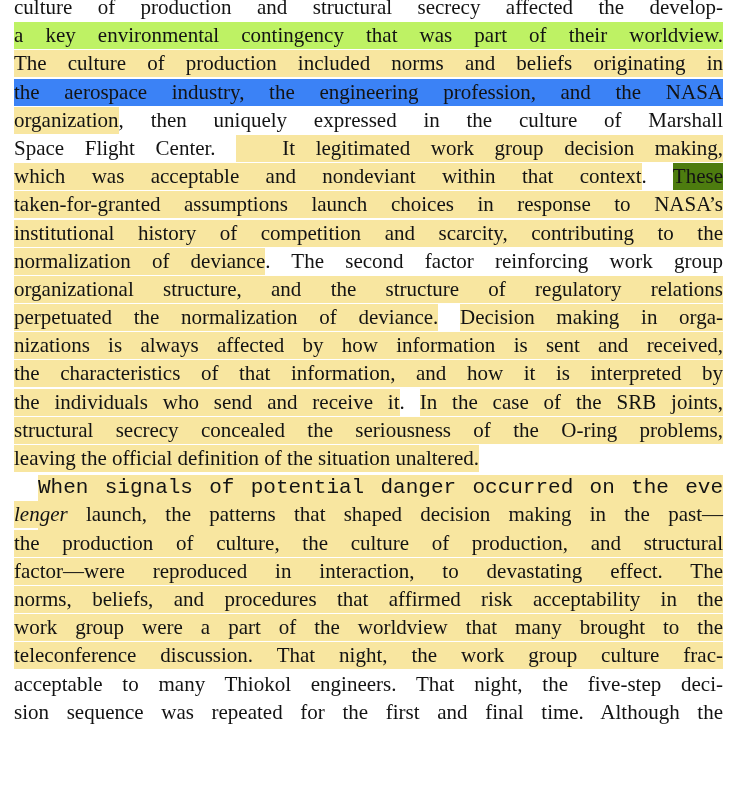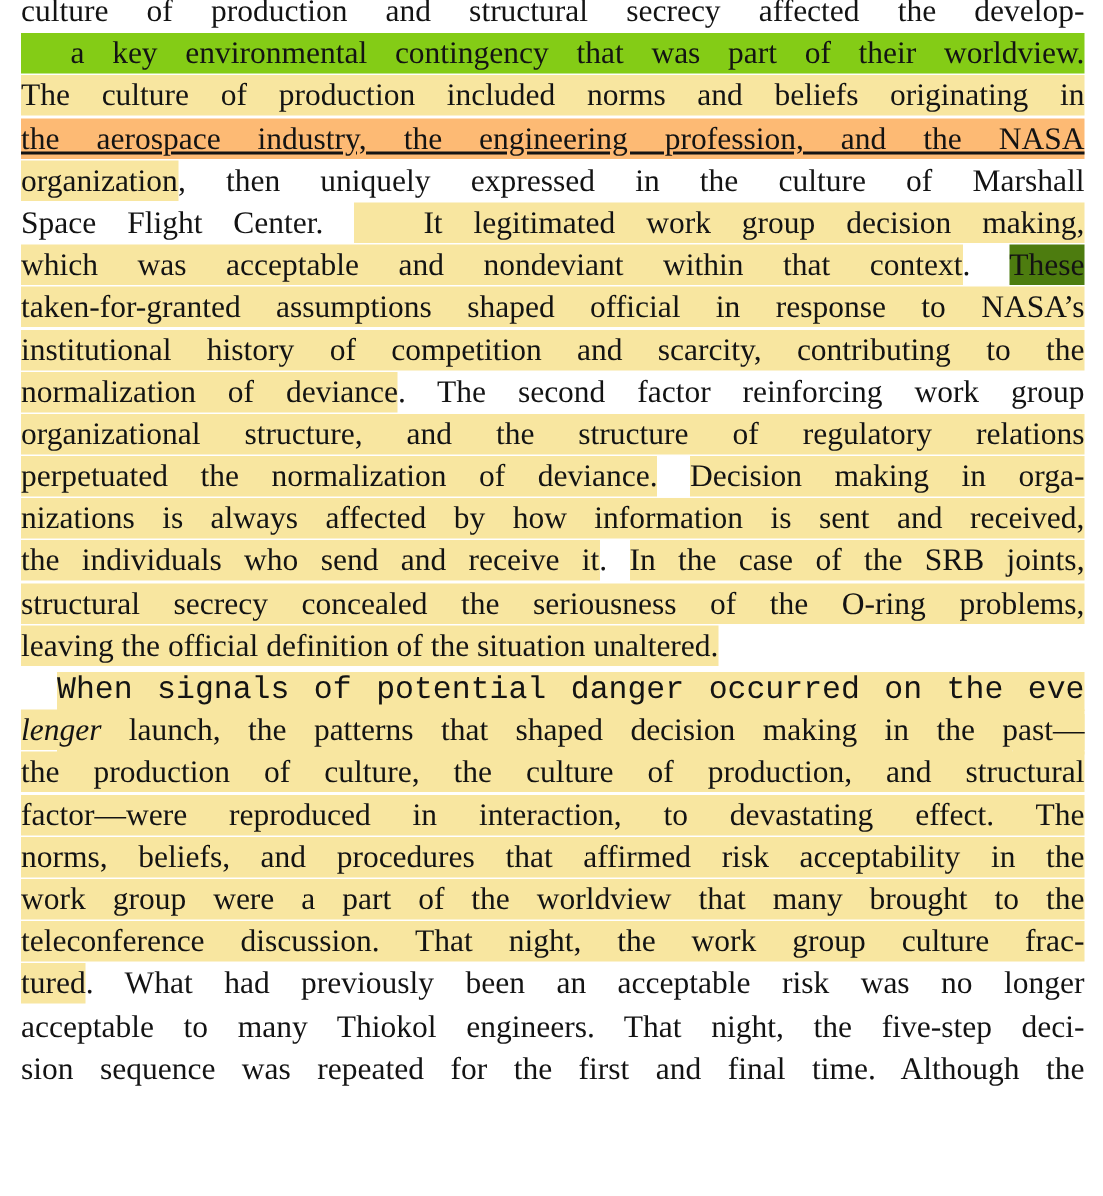--- a/index.html
+++ b/index.html
@@ -48,39 +48,39 @@
   .it {
     font-style: italic;
   }
 </style>
 </head>
 <body>
 
 <div class="page">
   <div class="text-block" style="color: rgb(19, 19, 19);">
       <div class="line"><span class="plain">culture of production and structural secrecy affected the develop-</span></div>
-      <div class="line"><span class="hl" style="background-color: #84cc16; padding-left: 33px;">a key environmental contingency that was part of their worldview.</span></div>
+      <div class="line"><span class="hl" style="background-color: #bef264;">a key environmental contingency that was part of their worldview.</span></div>
       <div class="line"><span class="hl" style="background-color: rgb(248, 230, 160);">The culture of production included norms and beliefs originating in</span></div>
-      <div class="line"><span class="hl" style="background-color: #fdba74; text-decoration: underline;">the aerospace industry, the engineering profession, and the NASA</span></div>
+      <div class="line"><span class="hl" style="background-color: #3b82f6;">the aerospace industry, the engineering profession, and the NASA</span></div>
       <div class="line"><span class="hl" style="background-color: rgb(248, 230, 160);">organization</span><span class="plain">, then uniquely expressed in the culture of Marshall</span></div>
       <div class="line"><span class="plain">Space Flight Center. </span><span class="hl" style="background-color: rgb(248, 230, 160); padding-left: 46px;">It legitimated work group decision making,</span></div>
       <div class="line"><span class="hl" style="background-color: rgb(248, 230, 160);">which was acceptable and nondeviant within that context</span><span class="plain">. </span><span class="hl" style="background-color: #4d7c0f;">These</span></div>
-      <div class="line"><span class="hl" style="background-color: rgb(248, 230, 160);">taken-for-granted assumptions shaped official in response to NASA’s</span></div>
+      <div class="line"><span class="hl" style="background-color: rgb(248, 230, 160);">taken-for-granted assumptions launch choices in response to NASA’s</span></div>
       <div class="line"><span class="hl" style="background-color: rgb(248, 230, 160);">institutional history of competition and scarcity, contributing to the</span></div>
       <div class="line"><span class="hl" style="background-color: rgb(248, 230, 160);">normalization of deviance</span><span class="plain">. The second factor reinforcing work group</span></div>
       <div class="line"><span class="hl" style="background-color: rgb(248, 230, 160);">organizational structure, and the structure of regulatory relations</span></div>
       <div class="line"><span class="hl" style="background-color: rgb(248, 230, 160);">perpetuated the normalization of deviance.</span><span class="plain"> </span><span class="hl" style="background-color: rgb(248, 230, 160);">Decision making in orga-</span></div>
       <div class="line"><span class="hl" style="background-color: rgb(248, 230, 160);">nizations is always affected by how information is sent and received,</span></div>
+      <div class="line"><span class="hl" style="background-color: rgb(248, 230, 160);">the characteristics of that information, and how it is interpreted by</span></div>
       <div class="line"><span class="hl" style="background-color: rgb(248, 230, 160);">the individuals who send and receive it</span><span class="plain">. </span><span class="hl" style="background-color: rgb(248, 230, 160);">In the case of the SRB joints,</span></div>
       <div class="line"><span class="hl" style="background-color: rgb(248, 230, 160);">structural secrecy concealed the seriousness of the O-ring problems,</span></div>
       <div class="line noslast"><span class="hl" style="background-color: rgb(248, 230, 160);">leaving the official definition of the situation unaltered.</span></div>
       <div class="line indent"><span class="hl" style="background-color: rgb(248, 230, 160); font-family: Liberation Mono, monospace;">When signals of potential danger occurred on the eve of the </span><span class="hl it" style="background-color: rgb(248, 230, 160);">Chal-</span></div>
       <div class="line"><span class="hl it" style="background-color: rgb(248, 230, 160);">lenger</span><span class="hl" style="background-color: rgb(248, 230, 160);"> launch, the patterns that shaped decision making in the past—</span></div>
       <div class="line"><span class="hl" style="background-color: rgb(248, 230, 160);">the production of culture, the culture of production, and structural</span></div>
       <div class="line"><span class="hl" style="background-color: rgb(248, 230, 160);">factor—were reproduced in interaction, to devastating effect. The</span></div>
       <div class="line"><span class="hl" style="background-color: rgb(248, 230, 160);">norms, beliefs, and procedures that affirmed risk acceptability in the</span></div>
       <div class="line"><span class="hl" style="background-color: rgb(248, 230, 160);">work group were a part of the worldview that many brought to the</span></div>
       <div class="line"><span class="hl" style="background-color: rgb(248, 230, 160);">teleconference discussion. That night, the work group culture frac-</span></div>
-      <div class="line"><span class="hl" style="background-color: rgb(248, 230, 160);">tured</span><span class="plain">. What had previously been an acceptable risk was no longer</span></div>
       <div class="line"><span class="plain">acceptable to many Thiokol engineers. That night, the five-step deci-</span></div>
       <div class="line"><span class="plain">sion sequence was repeated for the first and final time. Although the</span></div>
     </div>
 </div>
 
 </body></html>

